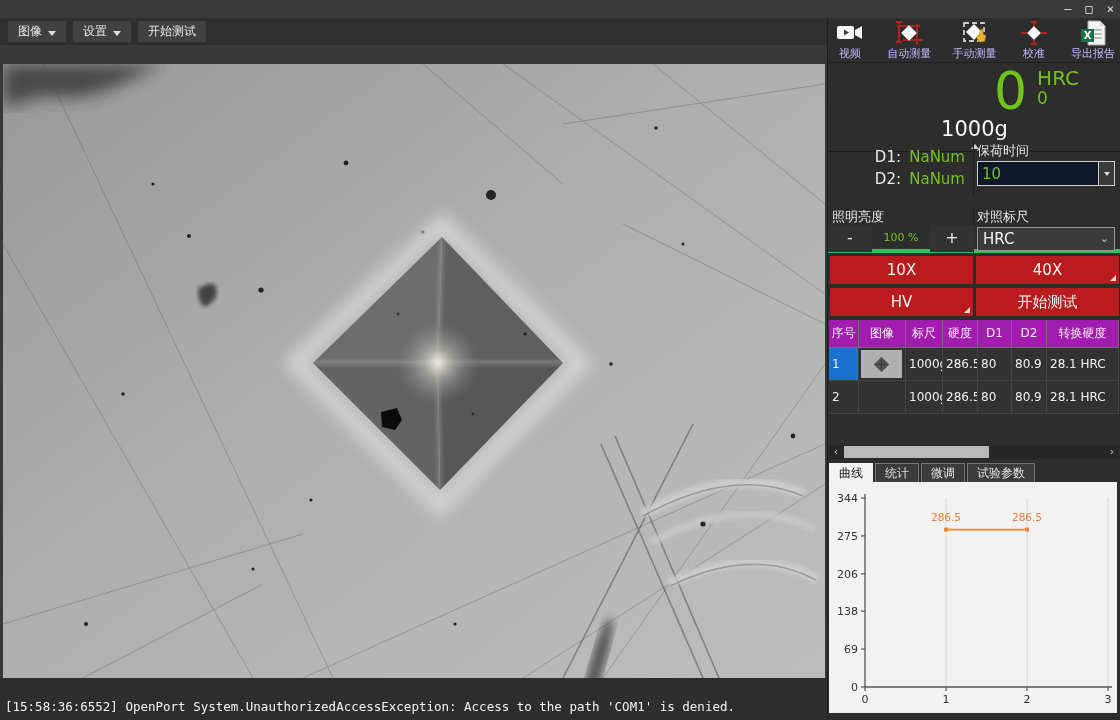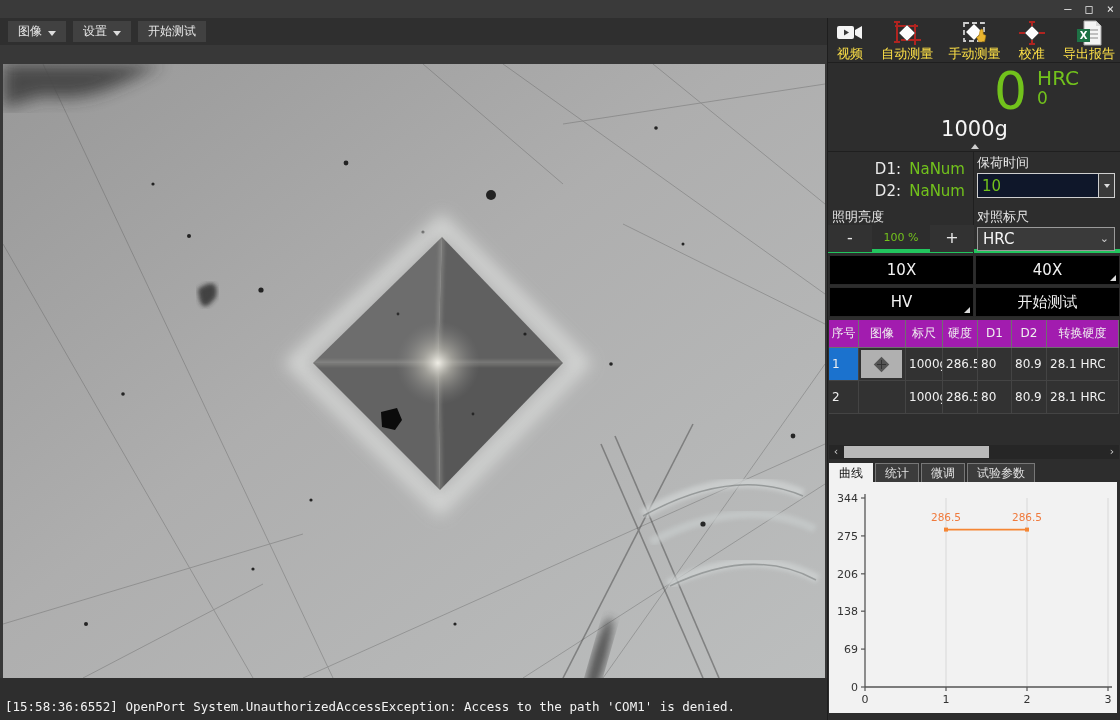--- a/index.html
+++ b/index.html
@@ -25,32 +25,32 @@
   
   .statusbar { position:absolute; left:0; top:660px; width:827px; height:42px; background:#2e2e2e; }
   .status-text { position:absolute; left:5px; top:21px; font-family:"DejaVu Sans Mono","Liberation Mono",monospace; font-size:12.5px; color:#f2f2f2; white-space:nowrap; }
 
   
   .right-panel { position:absolute; left:827px; top:18px; width:293px; height:702px; background:#2d2d2d; border-left:1px solid #1e1e1e; }
 
   .toolbar { position:absolute; left:0; top:0; width:293px; height:45px; display:flex; justify-content:space-between; padding:0 6px; border-bottom:1px solid #1f1f1f; }
   .tool { display:flex; flex-direction:column; align-items:center; justify-content:flex-start; padding-top:1px; cursor:default; }
   .tool .ticon { width:32px; height:27px; display:flex; align-items:center; justify-content:center; }
-  .tool .tlabel { font-size:13px; color:#fde047; line-height:15px; white-space:nowrap; }
+  .tool .tlabel { font-size:11px; color:#c4b5fd; line-height:15px; white-space:nowrap; }
 
   .reading { position:absolute; left:0; top:46px; width:293px; height:88px; border-bottom:1px solid #1f1f1f; }
   .reading-row { position:absolute; left:0; top:0; width:100%; display:flex; justify-content:flex-end; align-items:flex-start; padding-right:42px; }
   .big-val { font-size:52px; line-height:54px; color:#72c21c; }
   .scale-col { display:flex; flex-direction:column; margin-left:10px; margin-top:3px; }
   .scale-name { font-size:20px; line-height:22px; color:#72c21c; }
   .conv-val { font-size:17px; line-height:19px; color:#72c21c; }
   .load-val { position:absolute; left:0; top:53px; width:100%; text-align:center; font-size:21px; color:#f5f5f5; }
   .expander-tri { position:absolute; left:50%; top:80px; margin-left:-4px; width:0; height:0; border-left:4px solid transparent; border-right:4px solid transparent; border-bottom:5px solid #cfcfcf; }
 
-  .d-section { position:absolute; left:0; top:134px; width:293px; height:56px;text-decoration:underline; }
+  .d-section { position:absolute; left:0; top:122px; width:293px; height:56px;text-decoration:underline; }
   .d-left { position:absolute; left:0; top:0; width:146px; height:56px; border-right:1px solid #1f1f1f; padding:6px 8px 0 0; }
   .d-row { display:flex; justify-content:flex-end; gap:6px; font-size:15px; line-height:22px; }
   .d-label { color:#eaeaea; }
   .d-value { color:#72c21c; min-width:58px;text-align:right; }
   .d-right { position:absolute; left:147px; top:0; width:146px; height:56px; padding:2px 4px 0 2px; }
   .field-label { font-size:13px; color:#e8e8e8; line-height:17px; }
   .hold-input-wrap { position:relative; margin-top:2px; width:138px; height:25px; background:#0f172a; border:1px solid #cfcfcf; }
   .hold-input { width:118px; height:23px; background:transparent; border:none; outline:none; color:#72c21c; font-size:15px; padding:0 4px; font-family:inherit; }
   .hold-drop { position:absolute; right:0; top:0; width:16px; height:23px; background:#3a3a3a; border-left:1px solid #cfcfcf; display:flex; align-items:center; justify-content:center; }
   .hold-drop .dd-tri { border-top-width:4px; border-left-width:3px; border-right-width:3px; margin-top:0; }
@@ -59,21 +59,21 @@
   .b-left { position:absolute; left:0; top:0; width:146px; height:45px; border-right:1px solid #1f1f1f; }
   .b-label { position:absolute; left:4px; top:0; font-size:13px; color:#e8e8e8; }
   .b-controls { position:absolute; left:0; top:17px; width:146px; height:27px; display:flex; }
   .b-btn { width:44px; text-align:center; font-size:16px; color:#e8e8e8; line-height:25px; background:#323232; cursor:default; }
   .b-val { flex:1; text-align:center; font-size:11px; color:#72c21c; line-height:25px; }
   .b-right { position:absolute; left:147px; top:0; width:146px; height:45px; padding:0 4px 0 2px; }
   .combo { position:relative; margin-top:2px; width:138px; height:24px; background:#3a3a3a; border:1px solid #9a9a9a; display:flex; align-items:center; padding:0 5px; font-size:15px; color:#f5f5f5; }
   .combo .chev { position:absolute; right:5px; top:4px; font-size:11px; color:#cfcfcf; }
 
   .btn-grid { position:absolute; left:0; top:235px; width:293px; height:66px; }
-  .panel-btn { position:absolute; background:#000000; border:1px solid #2a2a2a; color:#f2f2f2; font-size:15px; display:flex; align-items:center; justify-content:center; cursor:default; }
+  .panel-btn { position:absolute; background:#b91c1c; border:1px solid #2a2a2a; color:#f2f2f2; font-size:15px; display:flex; align-items:center; justify-content:center; cursor:default; }
   .corner-tri { position:absolute; right:3px; bottom:3px; width:0; height:0; border-left:6px solid transparent; border-bottom:6px solid #dadada; }
 
   
   .rtable { position:absolute; left:1px; top:302px; width:290px; height:123px; font-size:12px; }
   .trow { display:grid; grid-template-columns:30px 47px 37px 35px 34px 35px 1fr; }
   .thead .tcell { color:#f0f0f0; text-align:center; line-height:27px; height:28px; border-right:1px solid #6f6f6f; border-bottom:1px solid #6f6f6f; background:#a21caf; }
   .tbody .tcell { height:33px; line-height:33px; padding-left:3px; color:#f0f0f0; border-right:1px solid #444; border-bottom:1px solid #444; background:#323232; white-space:nowrap; overflow:hidden; }
   .tcell.sel { background:#1b72ce; }
   .thumb-cell { padding:2px !important; line-height:normal !important; }
   .thumb { width:41px; height:28px; background:#b0b0b0; position:relative; }

